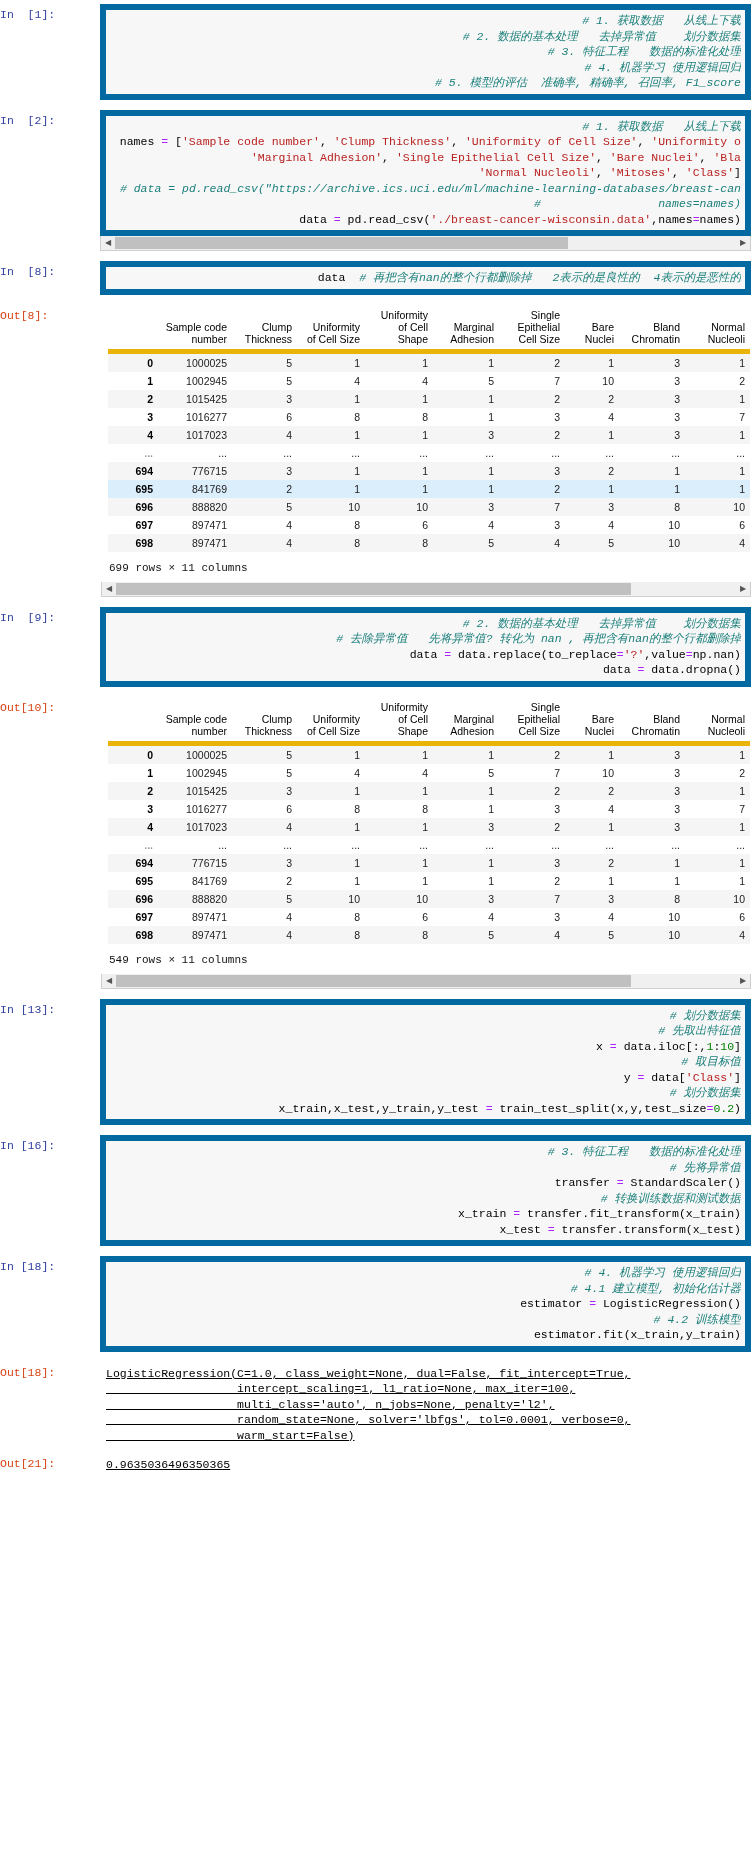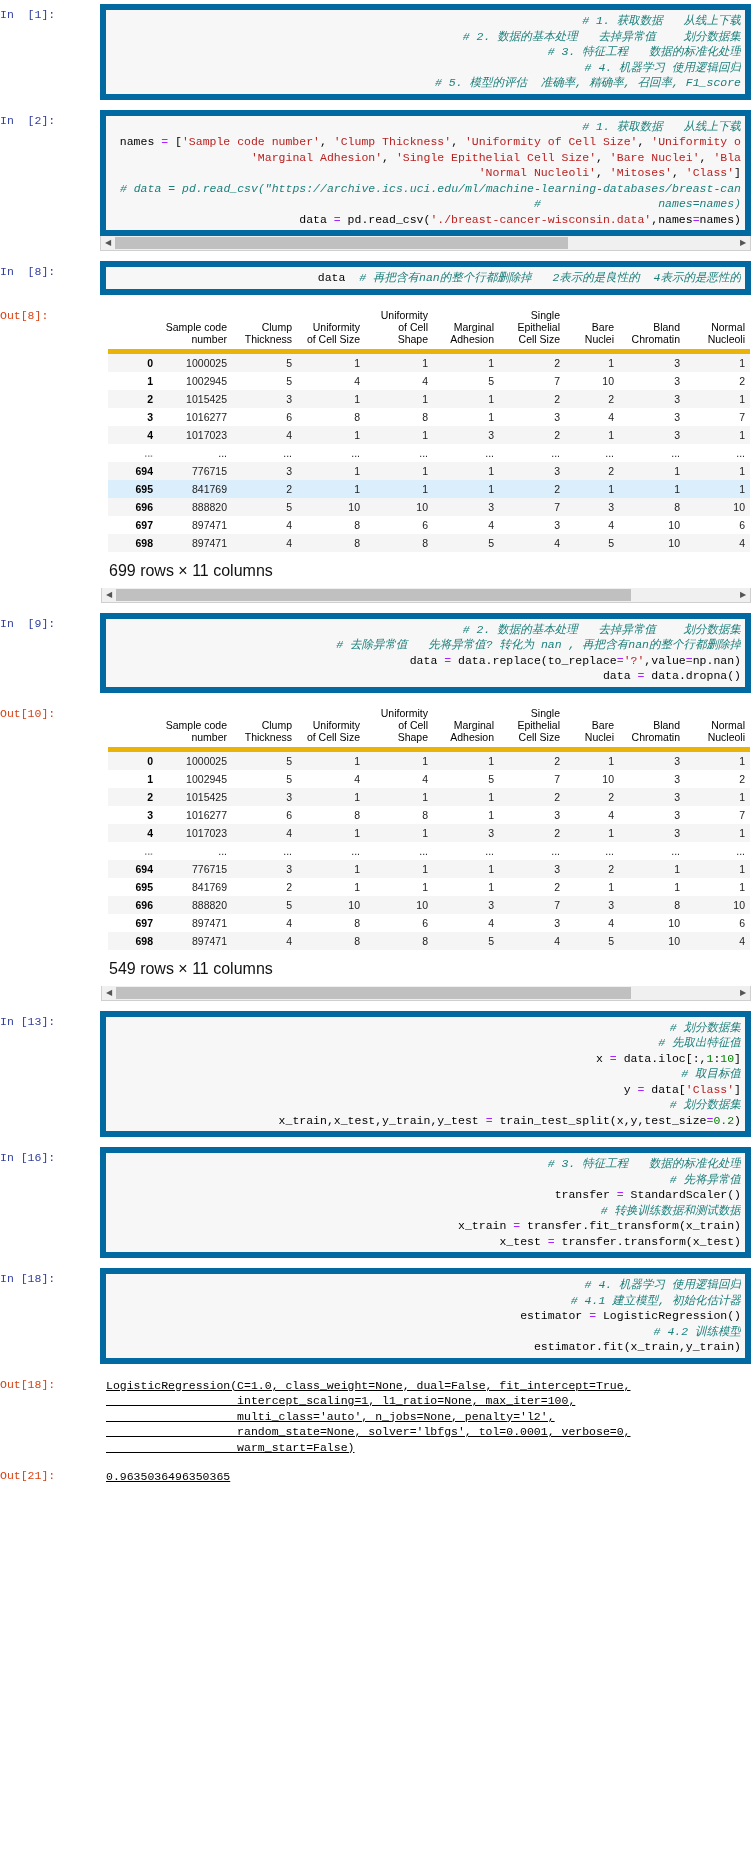--- a/index.html
+++ b/index.html
@@ -112,22 +112,22 @@
   table.df tbody th {
     font-weight: bold;
     text-align: right;
   }
   table.df tbody tr:nth-child(odd) { background: #f5f5f5; }
   table.df tbody tr:nth-child(even) { background: #ffffff; }
   table.df tbody tr.hl { background: #dbeefc !important; }
   table.df tbody td { color: #222; }
   .dots { color: #999; }
   .shape {
-    font-family: Liberation Sans, sans-serif;
-    font-size: 16px;
+    font-family: Liberation Mono, monospace;
+    font-size: 11px;
     color: #111;
     padding: 10px 0 8px 8px;
   }
 
   
   .c-idx { width: 40px; }
   .c-samp { width: 64px; }
   .c-clump { width: 55px; }
   .c-u1 { width: 58px; }
   .c-u2 { width: 58px; }

